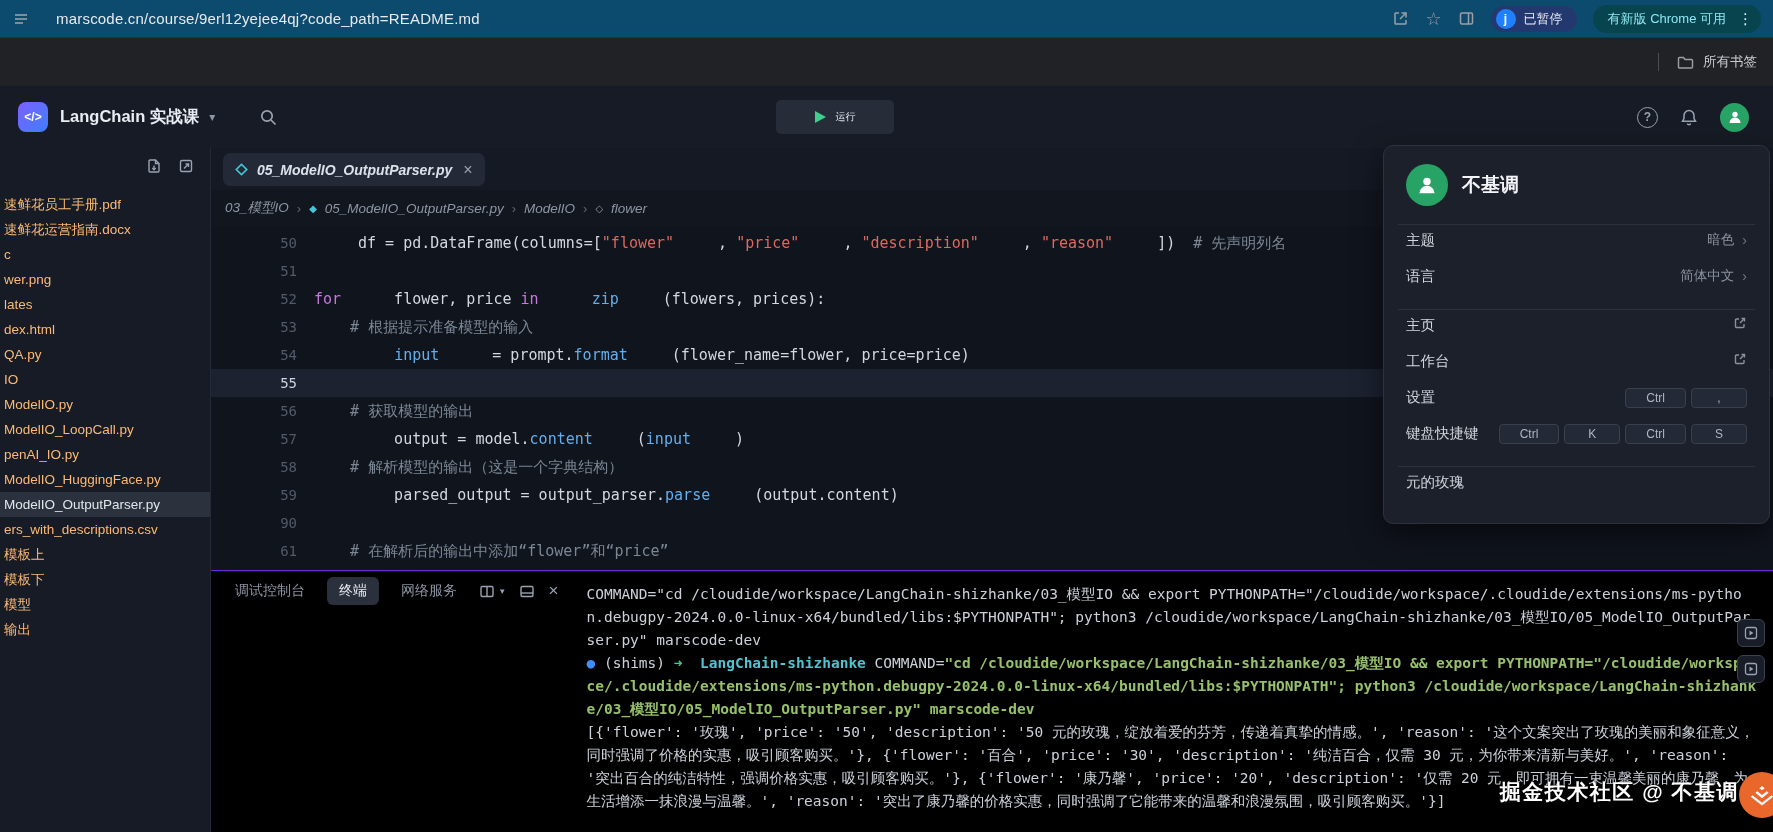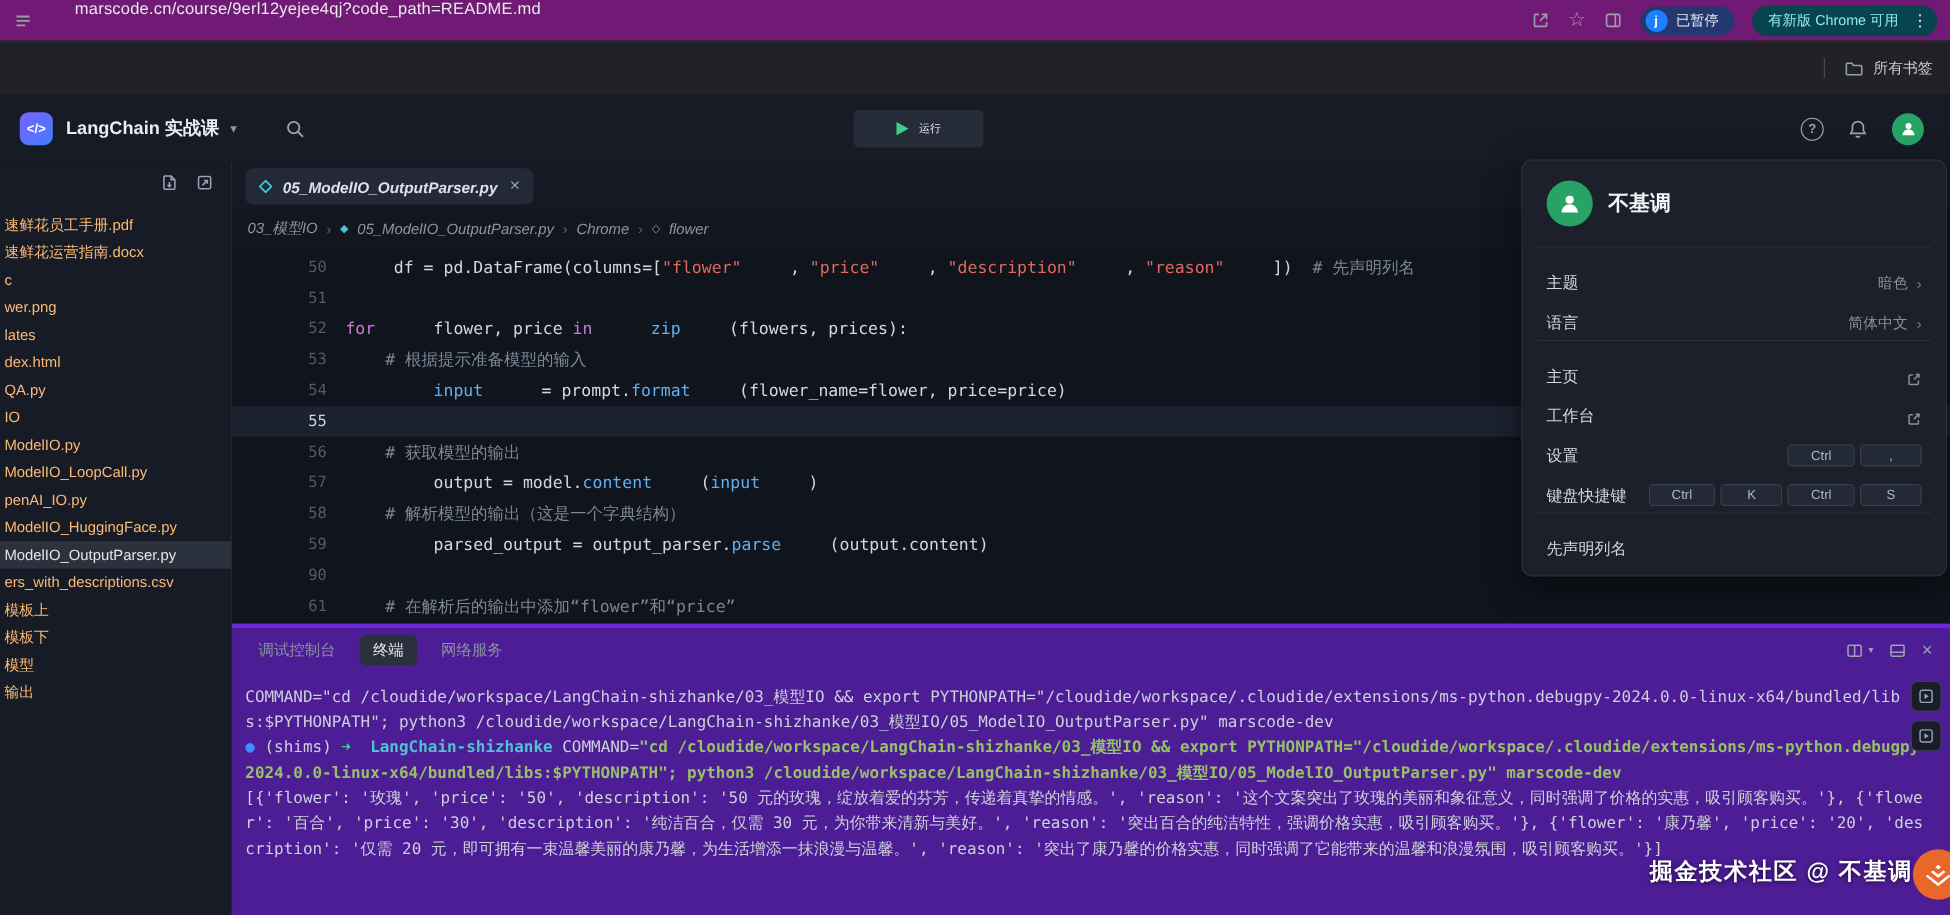--- a/index.html
+++ b/index.html
@@ -1,20 +1,20 @@
 <!DOCTYPE html>
 <html><head>
 <meta charset="utf-8">
 <style>
   html,body{margin:0;padding:0;background:#000;}
   .screen{position:relative;width:1773px;height:832px;overflow:hidden;background:#101319;
           font-family:"Liberation Sans","DejaVu Sans",sans-serif;}
 
   
-  .browser-bar{height:37px;background:#701a75;display:flex;padding:0 12px;gap:26px;}
+  .browser-bar{height:37px;background:#0c4a6e;display:flex;align-items:center;padding:0 12px;gap:14px;}
   .ic{display:inline-flex;align-items:center;justify-content:center;cursor:pointer;}
   .url{color:#e8eaed;font-size:15px;margin-left:12px;letter-spacing:.2px;white-space:nowrap;cursor:text;}
   .bar-right{margin-left:auto;display:flex;align-items:center;gap:16px;}
   .star{color:#9aa0a6;font-size:18px;}
   .paused-pill{display:flex;align-items:center;gap:8px;background:#243870;border-radius:15px;
                padding:3px 14px 3px 5px;color:#e8eaed;font-size:13px;cursor:pointer;}
   .jicon{width:20px;height:20px;border-radius:50%;background:#1e80ff;color:#fff;font-weight:bold;
          font-size:12px;display:flex;align-items:center;justify-content:center;}
   .update-chip{display:flex;align-items:center;gap:12px;background:#07444e;border-radius:15px;
                padding:5px 8px 5px 15px;color:#8ee7f2;font-size:13px;cursor:pointer;}
@@ -73,22 +73,22 @@
   .ln{flex:none;width:86px;text-align:right;color:#525b6b;font-size:14px;}
   .code-line.active .ln{color:#cdd3df;}
   .code-text{margin-left:17px;}
   .tok-def{color:#d3d8e0;margin-left:44px;}
   .tok-kw{color:#c678dd;}
   .tok-str{color:#e0685f;}
   .tok-fn{color:#61afef;}
   .tok-blt{color:#61afef;}
   .tok-com{color:#7b8794;}
 
-  .bottom-panel{height:262px;flex:none;background:#4c1d95;border-top:4px solid #6d28d9;position:relative;
-                display:flex;flex-direction:column;}
+  .bottom-panel{height:262px;flex:none;background:#000000;border-top:1px solid #6d28d9;position:relative;
+                display:flex;flex-direction:row;}
   .panel-tabbar{height:40px;flex:none;display:flex;align-items:center;gap:10px;padding-left:12px;font-size:14px;}
   .ptab{color:#8b93a1;padding:5px 12px;cursor:pointer;}
   .ptab.active{background:#2a303c;border-radius:6px;color:#e6e9ef;}
   .panel-actions{margin-left:auto;display:flex;align-items:center;gap:14px;padding-right:16px;color:#9aa3b2;}
   .mini-chev{font-size:9px;color:#9aa3b2;margin-left:-9px;cursor:pointer;}
   .pclose{font-size:17px;color:#9aa3b2;cursor:pointer;}
   .terminal{flex:1;padding:12px 16px 0 12px;font-family:"DejaVu Sans Mono",monospace;font-size:14.5px;
             line-height:23px;color:#ccd1d9;overflow:hidden;cursor:text;}
   .term-line{white-space:pre-wrap;word-break:break-all;}
   .t-def{color:#ccd1d9;}
@@ -100,21 +100,21 @@
   .term-btn{width:26px;height:26px;border:1px solid #3a414e;border-radius:6px;background:#181d27;
             display:flex;align-items:center;justify-content:center;cursor:pointer;}
 
   
   .user-menu{position:absolute;top:145px;right:3px;width:341px;background:#1c202a;border:1px solid #2c323e;
              border-radius:10px;box-shadow:0 10px 30px rgba(0,0,0,.55);padding:18px 22px 14px;z-index:5;}
   .um-header{display:flex;align-items:center;gap:14px;padding-bottom:12px;}
   .avatar-lg{width:42px;height:42px;border-radius:50%;background:#27a365;display:flex;align-items:center;justify-content:center;}
   .um-name{color:#f3f5f9;font-size:19px;font-weight:bold;}
   .um-divider{height:1px;background:#2b313d;margin:6px -8px;}
-  .um-row{height:36px;display:flex;align-items:flex-end;justify-content:space-between;cursor:pointer;}
+  .um-row{height:36px;display:flex;align-items:flex-start;justify-content:space-between;cursor:pointer;}
   .um-label{color:#d2d6de;font-size:14.5px;}
   .um-value{color:#8a919e;font-size:13.5px;display:flex;align-items:center;gap:8px;}
   .um-chev{font-size:14px;color:#6f7886;}
   .um-keys{display:flex;gap:5px;align-items:center;}
   .kbd{display:inline-block;min-width:14px;padding:2px 20px;border:1px solid #3a414e;border-radius:4px;
        background:#232935;color:#aeb6c3;font-size:12px;line-height:14px;text-align:center;}
 
   
   .watermark{position:absolute;right:34px;bottom:26px;color:#fff;font-size:21px;font-weight:bold;
              letter-spacing:1.5px;text-shadow:0 1px 4px rgba(0,0,0,.7);z-index:6;}
@@ -258,21 +258,21 @@
             <span class="tab-close">×</span>
           </div>
         </div>
 
         <div class="breadcrumb">
             <span class="bc-item">03_模型IO</span>
             <span class="bc-sep">›</span>
             <span class="bc-ic python">◆</span>
             <span class="bc-item">05_ModelIO_OutputParser.py</span>
             <span class="bc-sep">›</span>
-            <span class="bc-item">Chrome</span>
+            <span class="bc-item">ModelIO</span>
             <span class="bc-sep">›</span>
             <span class="bc-ic symbol">◇</span>
             <span class="bc-item">flower</span>
           </div>
         <div class="code-area">
             <div class="code-line"><span class="ln">50</span><span class="code-text"><span class="tok-def">df = pd.DataFrame(columns=[</span><span class="tok-str">"flower"</span><span class="tok-def">, </span><span class="tok-str">"price"</span><span class="tok-def">, </span><span class="tok-str">"description"</span><span class="tok-def">, </span><span class="tok-str">"reason"</span><span class="tok-def">])  </span><span class="tok-com"># 先声明列名</span></span></div>
             <div class="code-line"><span class="ln">51</span><span class="code-text"></span></div>
             <div class="code-line"><span class="ln">52</span><span class="code-text"><span class="tok-kw">for</span><span class="tok-def"> flower, price </span><span class="tok-kw">in</span><span class="tok-def"> </span><span class="tok-fn">zip</span><span class="tok-def">(flowers, prices):</span></span></div>
             <div class="code-line"><span class="ln">53</span><span class="code-text"><span class="tok-com">    # 根据提示准备模型的输入</span></span></div>
             <div class="code-line"><span class="ln">54</span><span class="code-text"><span class="tok-def">    </span><span class="tok-blt">input</span><span class="tok-def"> = prompt.</span><span class="tok-fn">format</span><span class="tok-def">(flower_name=flower, price=price)</span></span></div>
@@ -388,21 +388,21 @@
       <span class="um-label">键盘快捷键</span>
       <span class="um-keys">
         <span class="kbd">Ctrl</span>
         <span class="kbd">K</span>
         <span class="kbd">Ctrl</span>
         <span class="kbd">S</span>
       </span>
     </div>
     <div class="um-divider"></div>
     <div class="um-row">
-      <span class="um-label">先声明列名</span>
+      <span class="um-label">元的玫瑰</span>
     </div>
   </div>
 
   <div class="watermark">
     <span>掘金技术社区 @ 不基调</span>
   </div>
   <div class="juejin-badge">
     <svg width="26" height="26" viewBox="0 0 24 24" fill="#fff">
         <path d="M12 3.8l2.4 1.9-2.4 2-2.4-2z"></path>
         <path d="M7.6 8.6l4.4 3.5 4.4-3.5 1.7 1.4-6.1 4.9-6.1-4.9z"></path>

